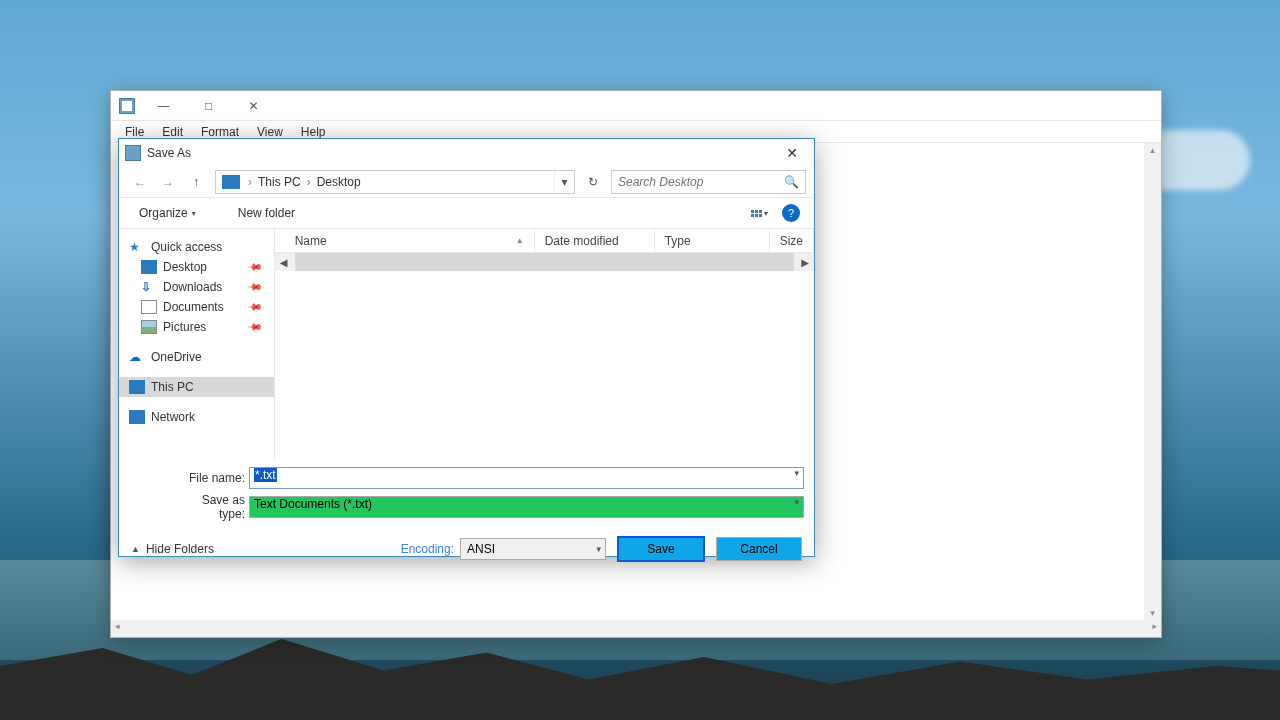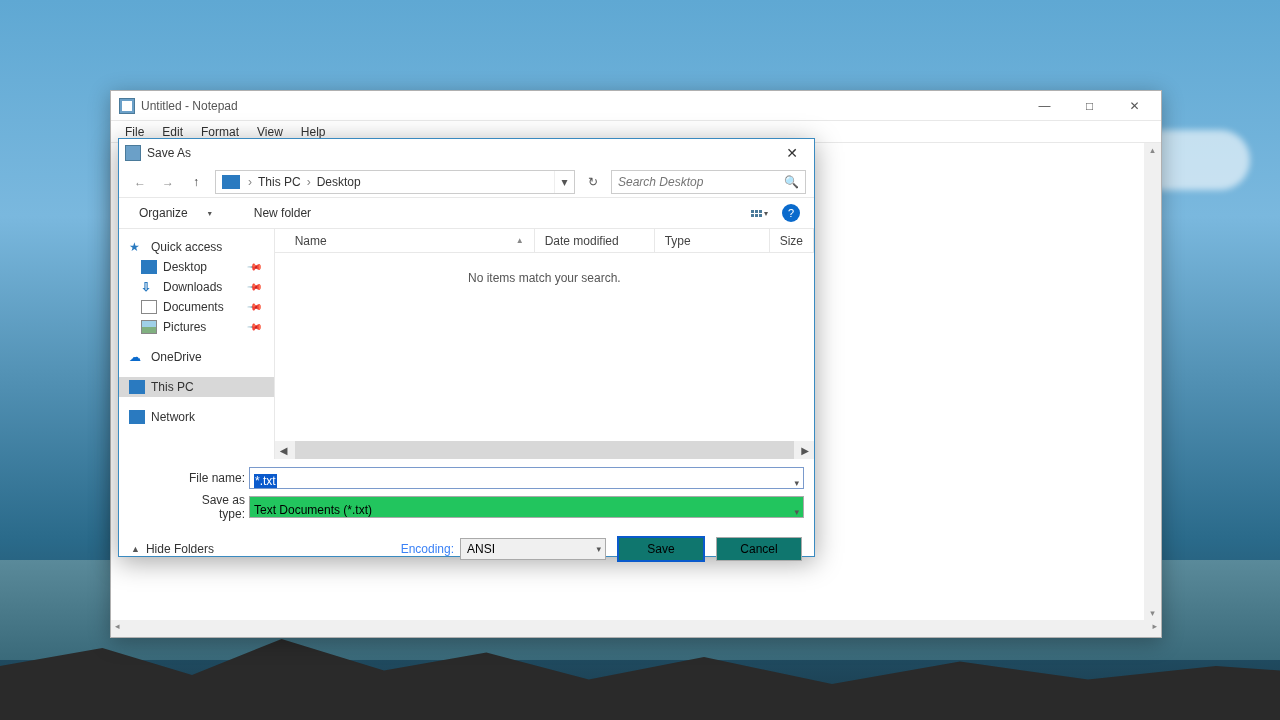--- a/index.html
+++ b/index.html
@@ -46,21 +46,21 @@
   .addr-folder { width: 18px; height: 14px; background: #2a7ac0; margin: 0 6px; }
   .crumb { padding: 0 4px; color: #333; display: flex; align-items: center; height: 100%; }
   .sep { color: #888; padding: 0 2px; }
   .addr-drop { width: 20px; text-align: center; color: #555; margin-left: auto; border-left: 1px solid #eee; height: 100%; display: flex; align-items: center; justify-content: center; }
   .refresh { width: 24px; height: 24px; display: flex; align-items: center; justify-content: center; color: #555; }
   .search { width: 195px; height: 24px; border: 1px solid #ccc; display: flex; align-items: center; padding: 0 6px; margin-left: 4px; }
   .search input { border: none; outline: none; flex: 1; color: #15803d; font-style: italic; background: transparent; }
   .search-ico { color: #555; }
 
   .toolrow { height: 32px; display: flex; align-items: center; padding: 0 14px; border-top: 1px solid #e8e8e8; border-bottom: 1px solid #e8e8e8; }
-  .tool { padding: 4px 6px; color: #333; display: flex; align-items: center; gap: 20px; }
+  .tool { padding: 4px 6px; color: #333; display: flex; align-items: center; gap: 4px; }
   .arrow { font-size: 8px; color: #555; }
   .spacer { flex: 1; }
   .view-ico { display: flex; align-items: center; gap: 2px; padding: 2px 4px; }
   .view-grid { display: grid; grid-template-columns: repeat(3, 3px); grid-template-rows: repeat(2, 3px); gap: 1px; }
   .view-grid span { background: #4a7a9a; }
   .help { width: 18px; height: 18px; border-radius: 50%; background: #0a6acc; color: #fff; display: flex; align-items: center; justify-content: center; font-size: 11px; margin-left: 10px; }
 
   .midpane { display: flex; height: 230px; }
   .nav { width: 157px; border-right: 1px solid #e8e8e8; padding-top: 8px; overflow: hidden; }
   .nav-item { display: flex; align-items: center; padding: 3px 8px 3px 22px; gap: 6px; color: #333; white-space: nowrap; }
@@ -87,45 +87,44 @@
   .col.size { flex: 1; }
   .sort-ind { margin-left: auto; font-size: 8px; color: #888; }
   .empty { flex: 1; display: flex; justify-content: center; padding-top: 18px; color: #555; }
   .hscroll { height: 18px; background: #f0f0f0; display: flex; align-items: center; }
   .hscroll-arrow { width: 18px; text-align: center; color: #555; font-size: 10px; }
   .hscroll-track { flex: 1; height: 100%; background: #d8d8d8; margin: 0 2px; }
 
   .fields { padding: 8px 10px 4px 60px; }
   .frow { display: flex; align-items: center; margin-bottom: 4px; }
   .flabel { width: 66px; text-align: right; margin-right: 4px; color: #333; }
-  .fcombo { flex: 1; height: 22px; border: 1px solid #7a9acc; display: flex; align-items: flex-end; padding: 0 4px; background: #fff; position: relative; }
+  .fcombo { flex: 1; height: 22px; border: 1px solid #7a9acc; display: flex; align-items: flex-start; padding: 0 4px; background: #fff; position: relative; }
   .fcombo.grey { border-color: #aaa; background: #22c55e; }
   .fcombo .drop { position: absolute; right: 4px; color: #555; font-size: 9px; }
   .fname-sel { background: #0a5acc; color: #fff; padding: 0 1px; }
 
   .btnrow { display: flex; align-items: center; padding: 8px 12px; border-top: 0; }
   .hide-folders { display: flex; align-items: center; gap: 6px; color: #333; }
   .chev-up { font-size: 9px; color: #555; }
   .enc-label { margin-left: auto; color: #3b82f6; margin-right: 6px; }
   .enc-combo { width: 146px; height: 22px; border: 1px solid #aaa; background: #f0f0f0; display: flex; align-items: center; padding: 0 6px; position: relative; }
   .enc-combo .drop { position: absolute; right: 4px; font-size: 9px; color: #555; }
-  .dlg-btn { width: 86px; height: 24px; border: 1px solid #aaa; background: #0f766e; margin-left: 12px; display: flex; align-items: center; justify-content: center; }
+  .dlg-btn { width: 86px; height: 24px; border: 1px solid #aaa; background: #0ea5e9; margin-left: 12px; display: flex; align-items: center; justify-content: center; }
   .dlg-btn.default { border: 1px solid #0a5acc; outline: 1px solid #0a5acc; }
 </style>
 </head>
 <body>
 
 <div class="sea"></div>
 <div class="rocks"></div>
 <div class="clouds"></div>
 
 <div class="notepad">
   <div class="np-titlebar">
     <div class="np-icon"></div>
-    <div class="np-title">Untitled - Notepad</div>
     <div class="np-ctrl">
       <div class="np-btn">—</div>
       <div class="np-btn">□</div>
       <div class="np-btn">✕</div>
     </div>
   </div>
   <div class="np-menu">
     <span>File</span>
     <span>Edit</span>
     <span>Format</span>
@@ -231,21 +230,20 @@
     <div class="content">
       <div class="cols">
         <div class="col name">
           <span>Name</span>
           <span class="sort-ind">▲</span>
         </div>
         <div class="col date">Date modified</div>
         <div class="col type">Type</div>
         <div class="col size">Size</div>
       </div>
-      <div class="empty">No items match your search.</div>
       <div class="hscroll">
         <div class="hscroll-arrow">◀</div>
         <div class="hscroll-track"></div>
         <div class="hscroll-arrow">▶</div>
       </div>
     </div>
   </div>
 
   <div class="fields">
     <div class="frow">

